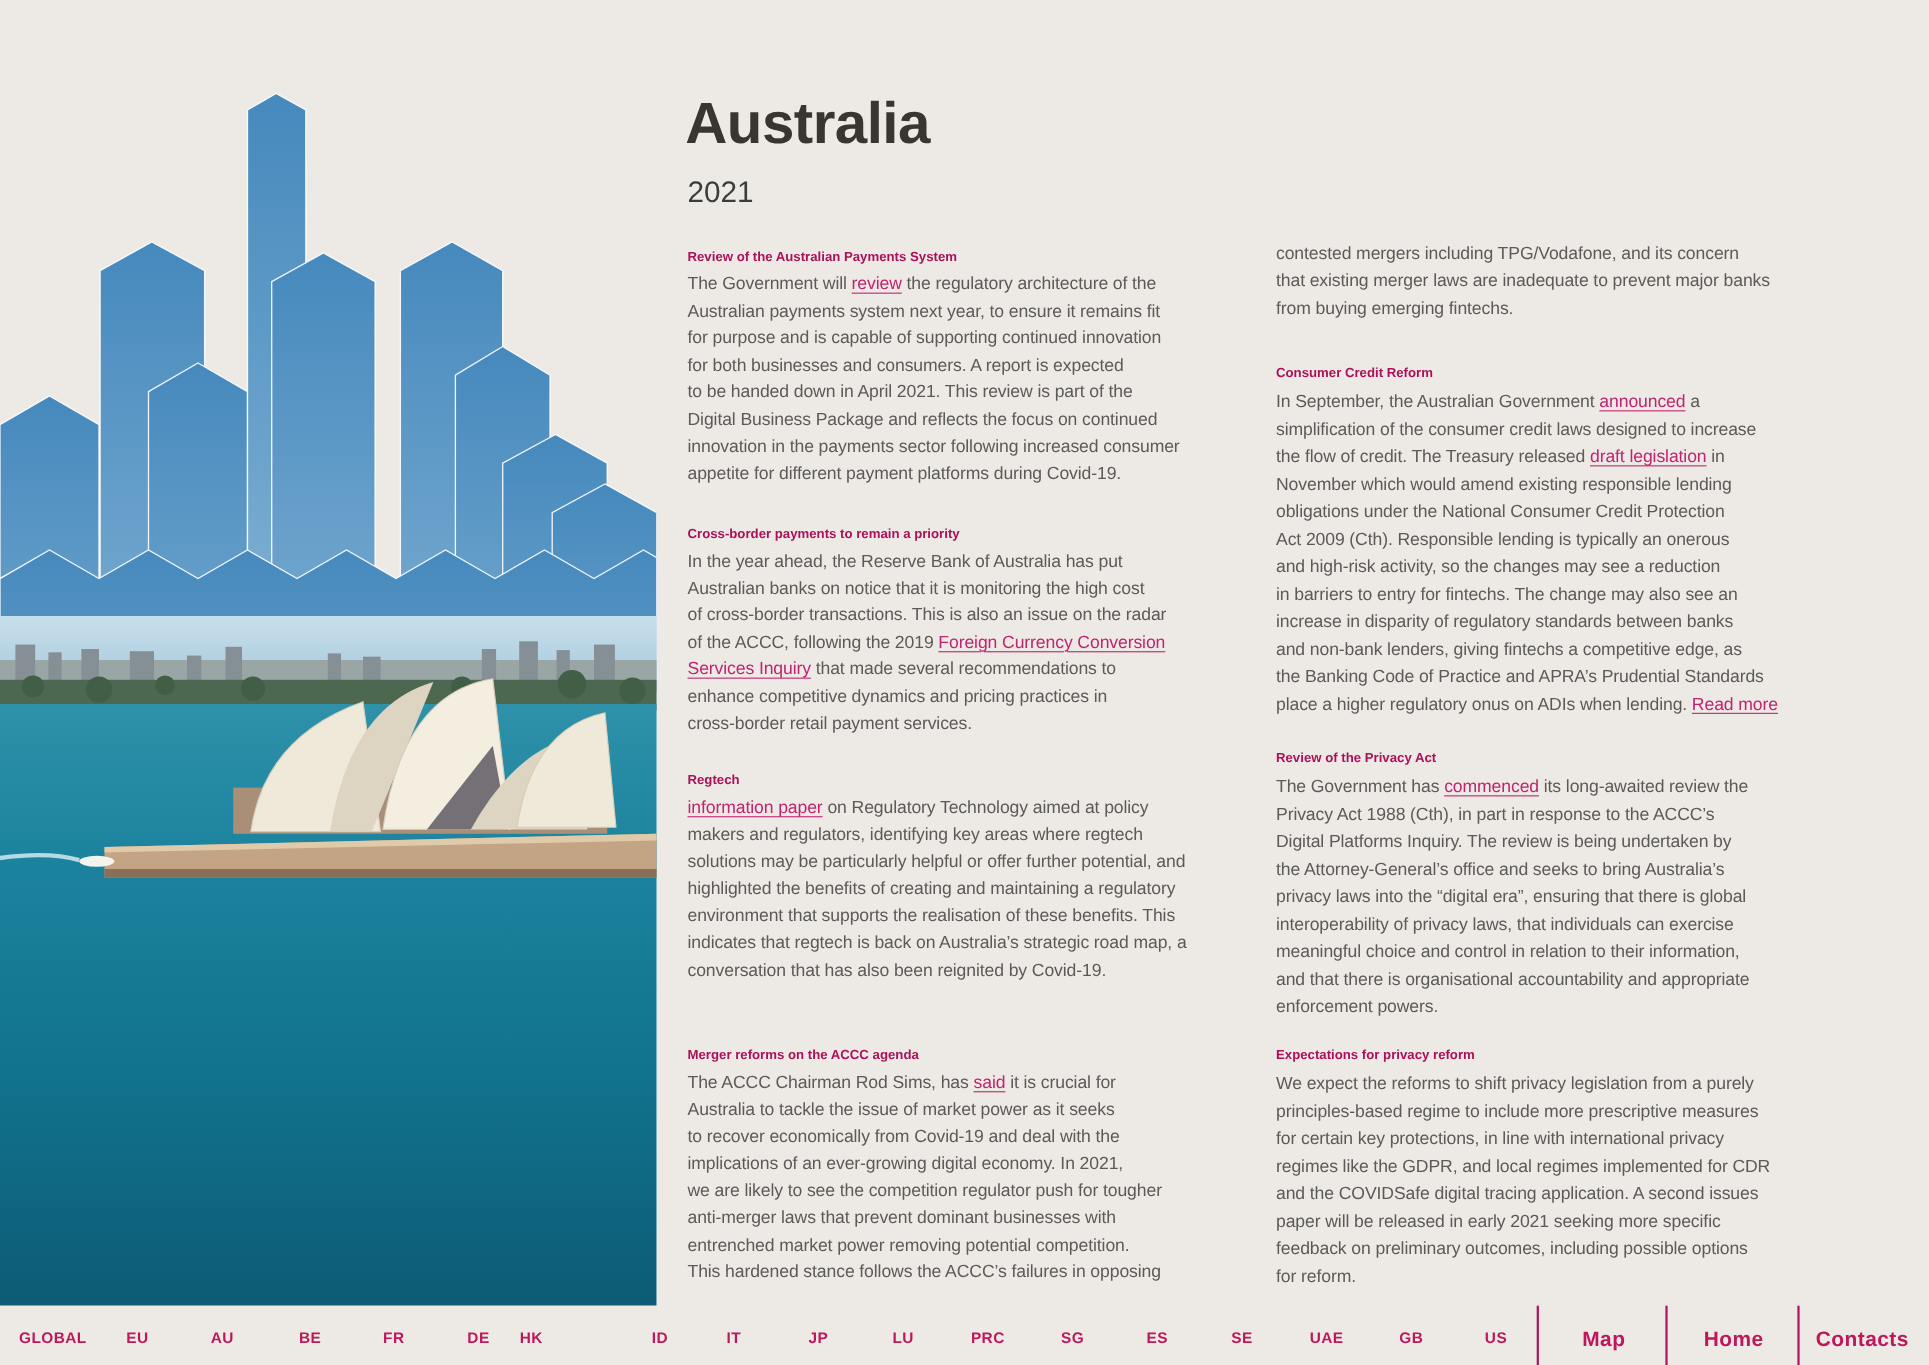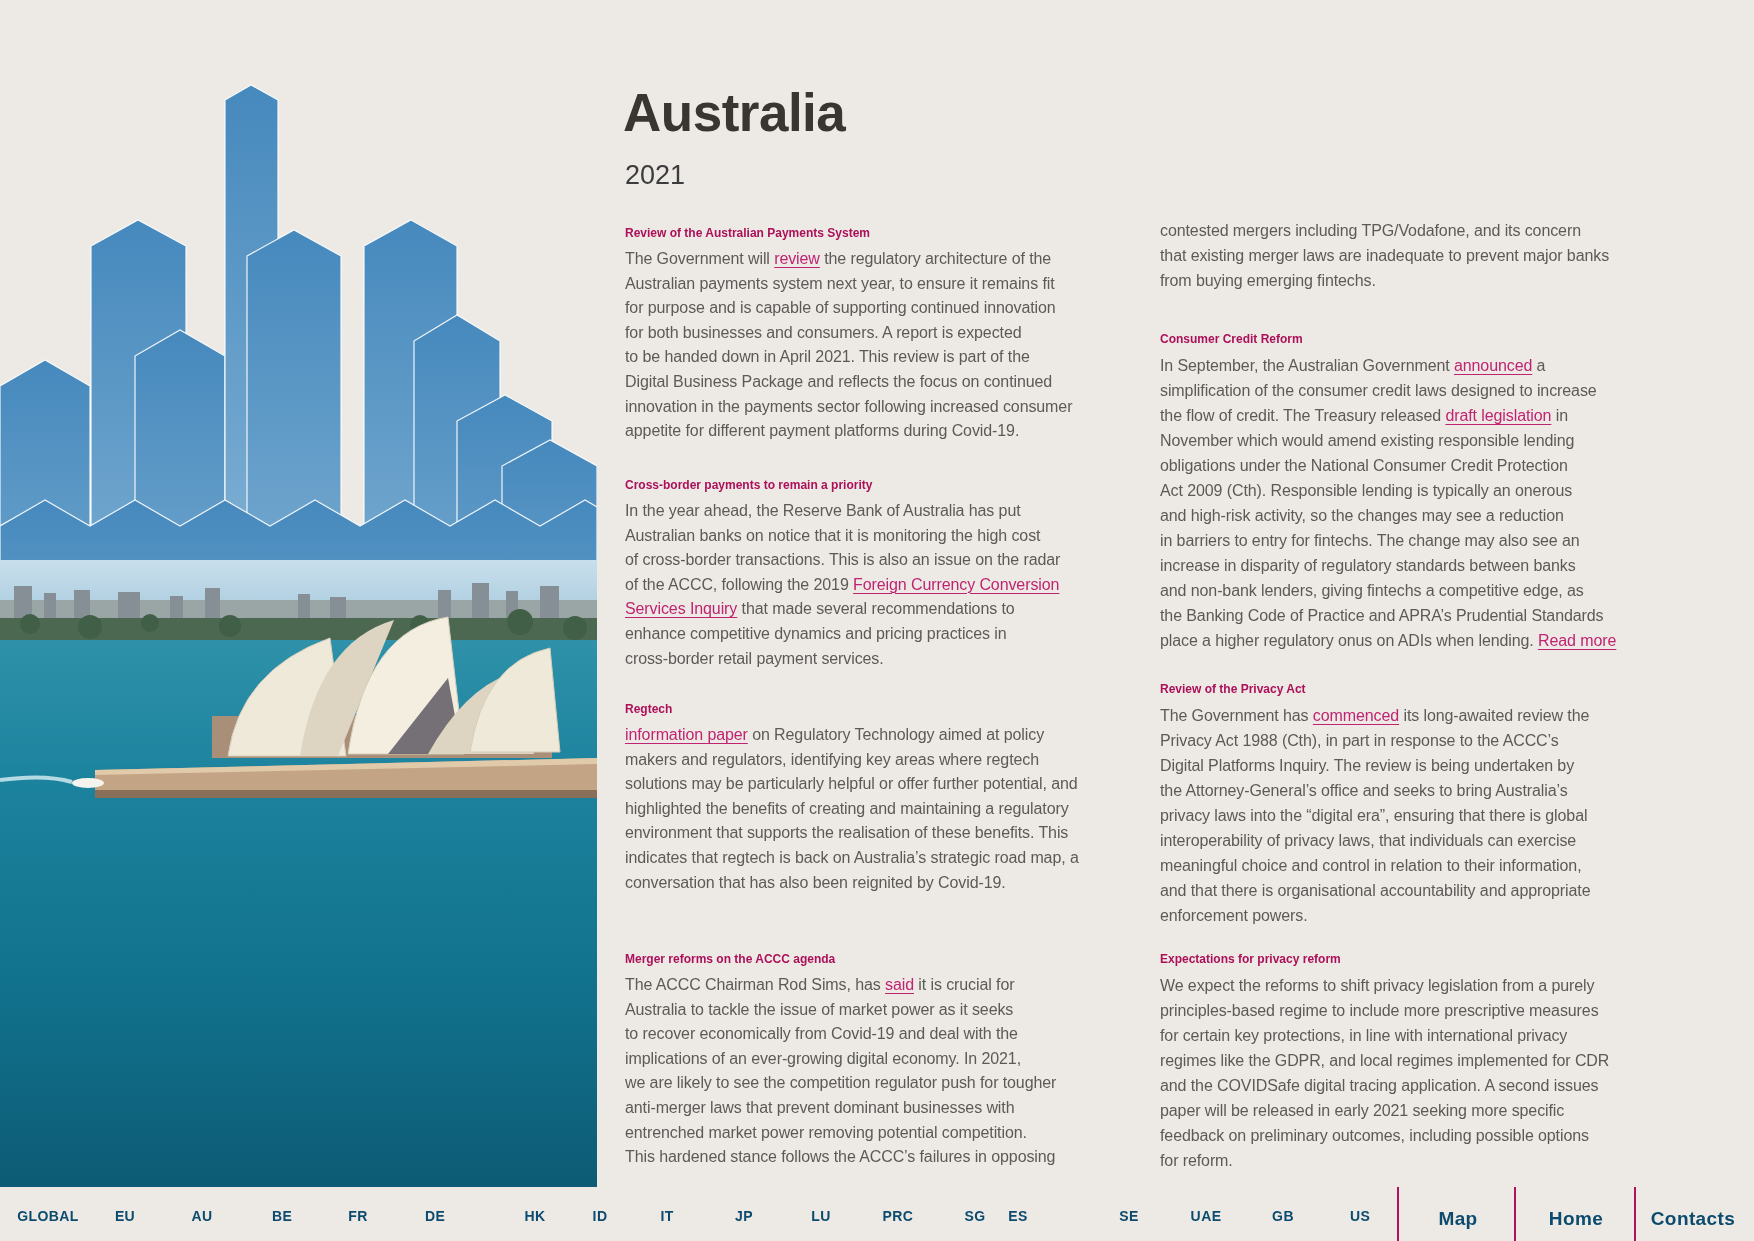--- a/index.html
+++ b/index.html
@@ -18,21 +18,21 @@
   #col-left{left:625px; width:480px;}
   #col-right{left:1160px; width:510px;}
   .sec{position:absolute; left:0; width:100%;}
   .sec-heading{font-size:12px; font-weight:bold; color:#ab1059; line-height:23px; margin:0 0 2px 0; white-space:nowrap;}
   .line{white-space:pre; font-size:16px; color:#5c5a57; letter-spacing:-0.1px;}
   #col-left .line{line-height:24.6px;}
   #col-right .line{line-height:25px;}
   .link{color:#c02371; text-decoration:underline; text-underline-offset:3px; text-decoration-thickness:1px; cursor:pointer;}
 
   
-  .nav-item{position:absolute; top:1208px; transform:translateX(-50%); font-size:14px; font-weight:bold; color:#0c4a6e; letter-spacing:0.4px; white-space:nowrap; cursor:pointer;}
+  .nav-item{position:absolute; top:1208px; transform:translateX(-50%); font-size:14px; font-weight:bold; color:#be185d; letter-spacing:0.4px; white-space:nowrap; cursor:pointer;}
   .nav-utility{font-size:19px;}
   .nav-divider{position:absolute; top:1187px; width:1.5px; height:54px; background:#b0115e;}
 </style>
 </head>
 <body>
 
 <div id="page">
 
   <svg id="art" width="597" height="1107" viewBox="0 0 597 1107">
     <defs>
@@ -227,28 +227,28 @@
   <div id="footer">
     <div class="nav-divider" style="left:1397px"></div>
     <div class="nav-divider" style="left:1514px"></div>
     <div class="nav-divider" style="left:1634px"></div>
   <div class="nav-item" style="left: 48px;">GLOBAL</div>
       <div class="nav-item" style="left: 125px;">EU</div>
       <div class="nav-item" style="left: 202px;">AU</div>
       <div class="nav-item" style="left: 282px;">BE</div>
       <div class="nav-item" style="left: 358px;">FR</div>
       <div class="nav-item" style="left: 435px;">DE</div>
-      <div class="nav-item" style="left: 535px;">HK</div>
+      <div class="nav-item" style="left: 483px;">HK</div>
       <div class="nav-item" style="left: 590px; padding-left: 20px;">ID</div>
       <div class="nav-item" style="left: 667px;">IT</div>
       <div class="nav-item" style="left: 744px;">JP</div>
       <div class="nav-item" style="left: 821px;">LU</div>
       <div class="nav-item" style="left: 898px;">PRC</div>
       <div class="nav-item" style="left: 975px;">SG</div>
-      <div class="nav-item" style="left: 1018px;">ES</div>
+      <div class="nav-item" style="left: 1052px;">ES</div>
       <div class="nav-item" style="left: 1129px;">SE</div>
       <div class="nav-item" style="left: 1206px;">UAE</div>
       <div class="nav-item" style="left: 1283px;">GB</div>
       <div class="nav-item" style="left: 1360px;">US</div>
       <div class="nav-item nav-utility" style="left: 1458px;">Map</div>
       <div class="nav-item nav-utility" style="left: 1576px;">Home</div>
       <div class="nav-item nav-utility" style="left: 1693px;">Contacts</div>
     </div>
 
 </div>

